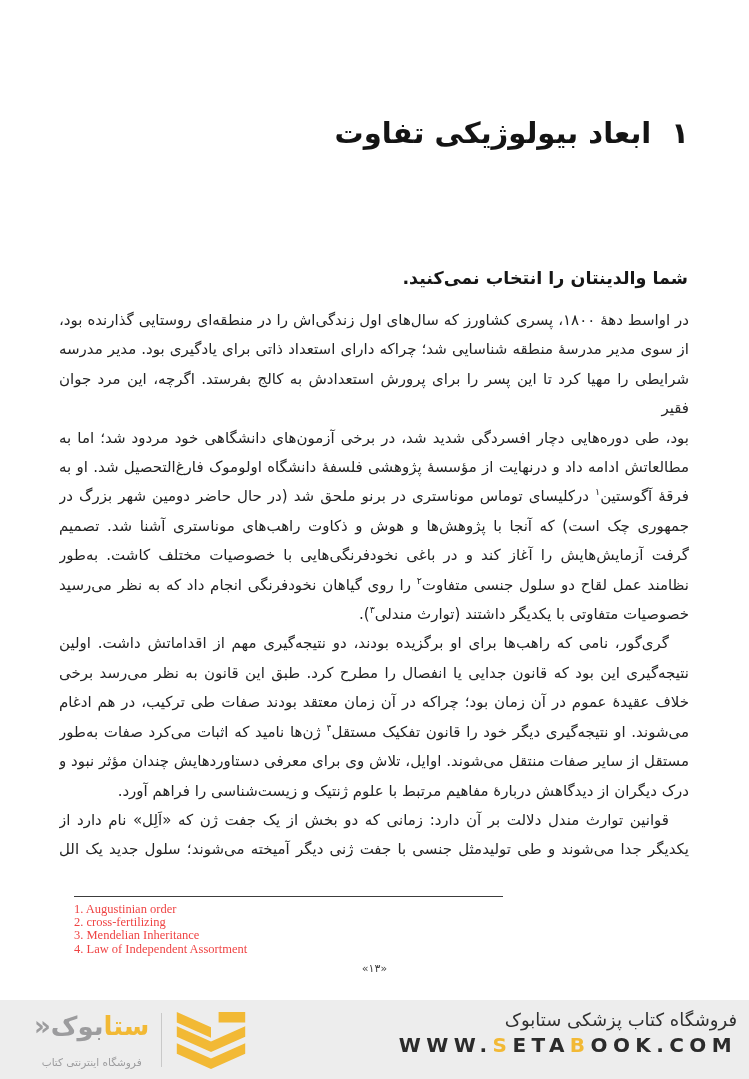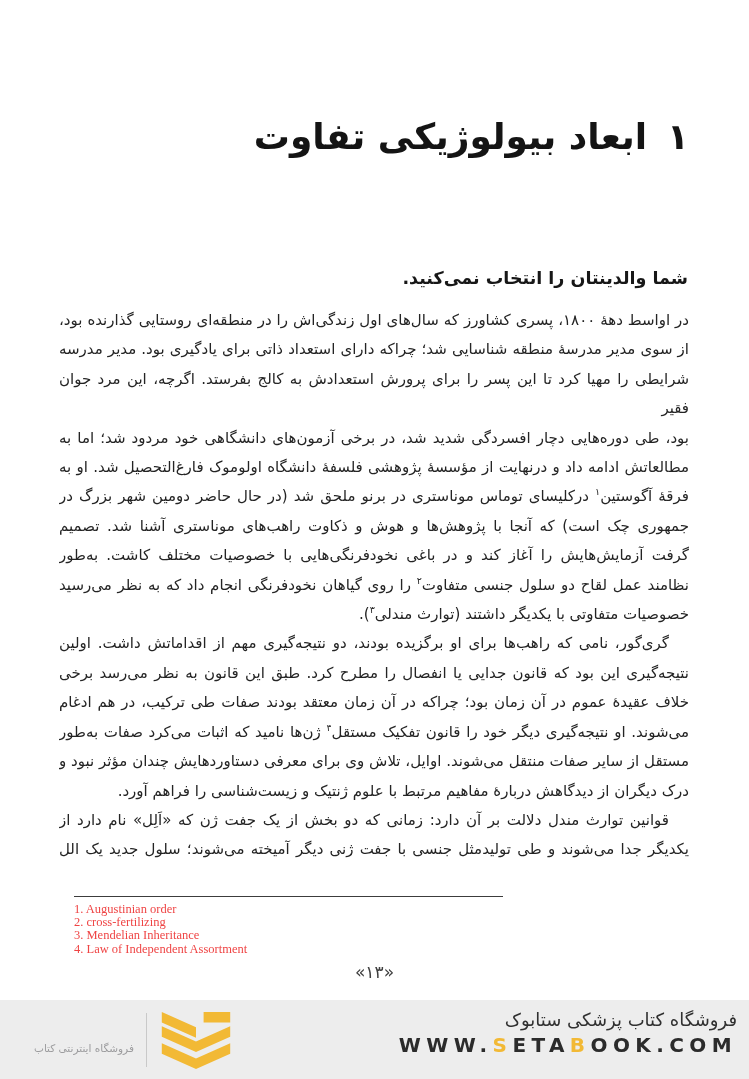--- a/index.html
+++ b/index.html
@@ -15,21 +15,21 @@
     background:#ffffff;
     overflow:hidden;
     font-family:"DejaVu Sans",sans-serif;
     color:var(--ink);
   }
 
   
   .chapter-title{
     position:absolute;top:116px;right:60px;
     direction:rtl;
-    font-size:36px;font-weight:bold;color:#141414;
+    font-size:29px;font-weight:bold;color:#141414;
     letter-spacing:0;
     white-space:nowrap;
   }
   .chapter-title .num{margin-left:20px;}
 
   
   .section-heading{
     position:absolute;top:268px;right:61px;
     direction:rtl;
     font-size:17.5px;font-weight:bold;color:#171717;
@@ -67,21 +67,21 @@
     position:absolute;left:74px;top:903px;
     direction:ltr;
     font-family:"Liberation Serif",serif;
     font-size:12.5px;line-height:13.2px;color:#ef4444;
   }
 
   
   .page-number{
     position:absolute;top:962px;left:0;width:100%;
     text-align:center;
-    font-size:17px;color:#3f3f3f;
+    font-size:11px;color:#3f3f3f;
     direction:rtl;
   }
 
   
   .footer{
     position:absolute;left:0;bottom:0;
     width:749px;height:79px;
     background:var(--bar-bg);
   }
   .brand{
@@ -164,20 +164,23 @@
       <div>3. Mendelian Inheritance</div>
       <div>4. Law of Independent Assortment</div>
     </div>
 
   <div class="page-number">«۱۳»</div>
 
   <div class="footer">
 
     <div class="brand">
       <div class="wordmark-block">
+        <div class="wordmark">
+          <span class="wm-yellow">ستا</span><span class="wm-gray">بوک</span><span class="wm-chev">«</span>
+        </div>
         <div class="tagline">فروشگاه اینترنتی کتاب</div>
       </div>
       <div class="brand-divider"></div>
       <div class="brand-mark">
         <svg width="76" height="61" viewBox="0 0 80 64" xmlns="http://www.w3.org/2000/svg">
           <path fill="#F2B935" d="M4,2 L40,18 L40,29 L4,13 Z
                                    M48,2 L76,2 L76,13 L48,13 Z
                                    M4,17 L40,33 L76,17 L76,28 L40,44 L4,28 Z
                                    M4,35 L40,51 L76,35 L76,46 L40,62 L4,46 Z"></path>
         </svg>

